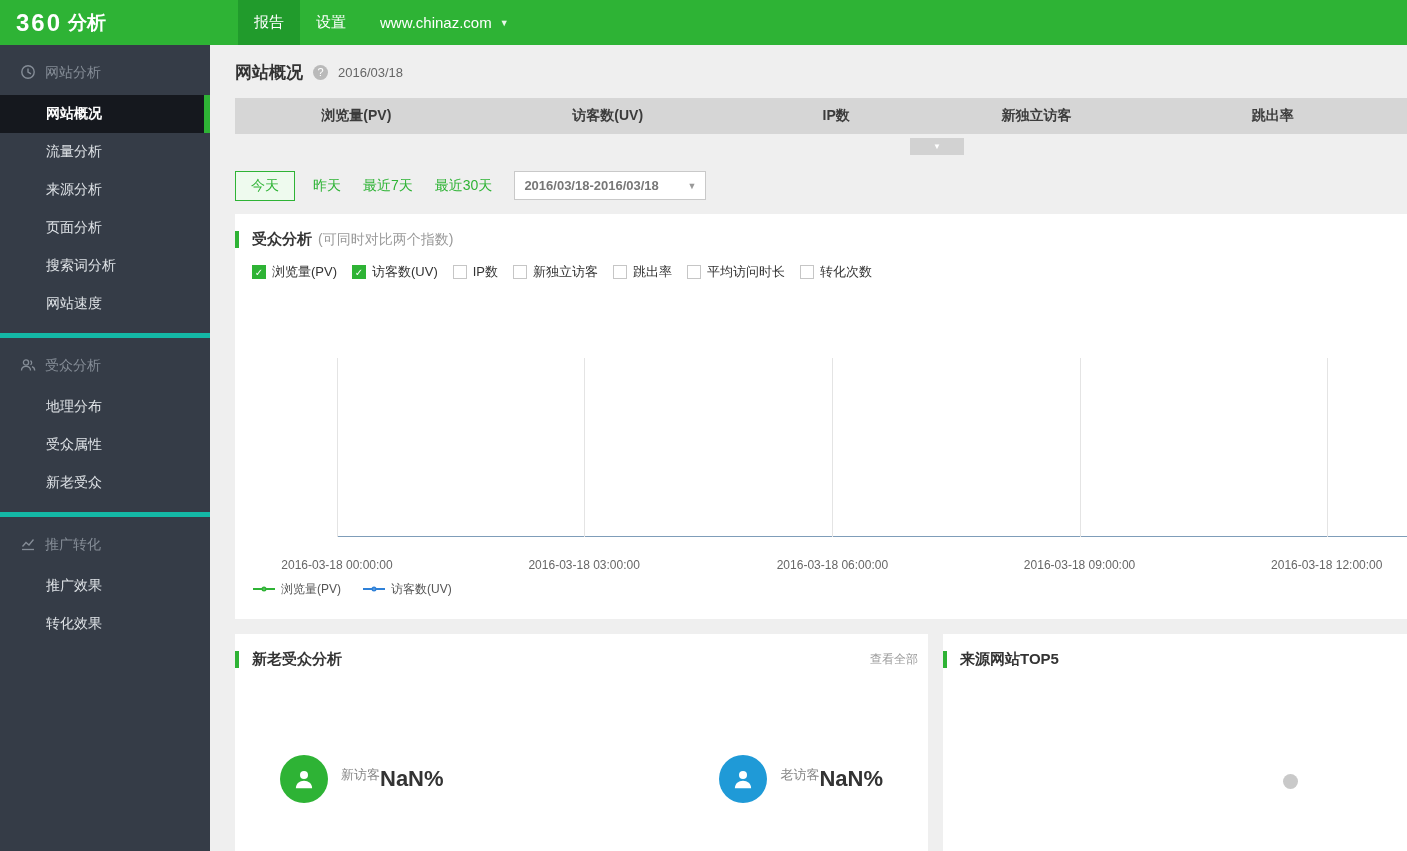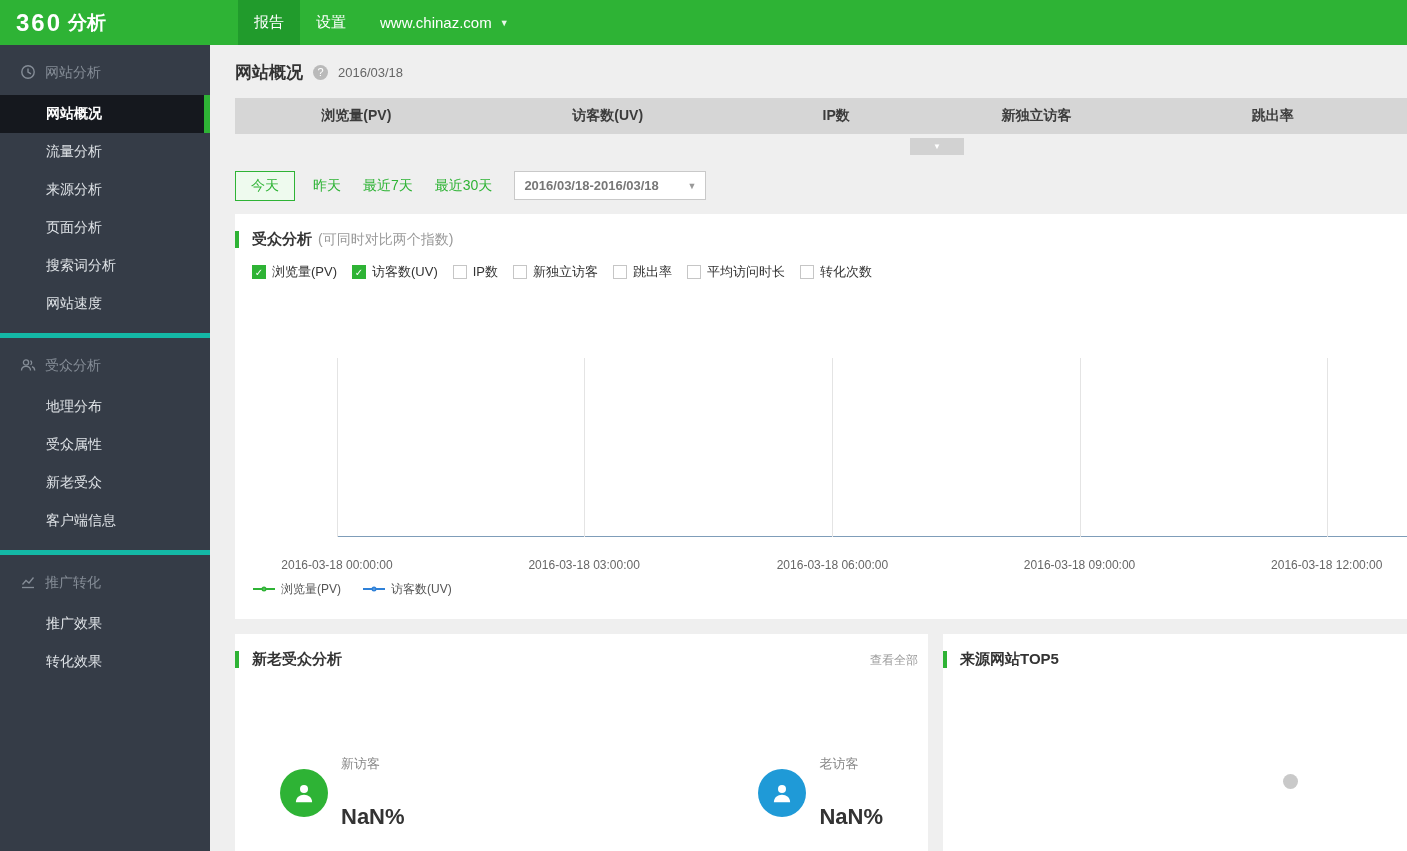--- a/index.html
+++ b/index.html
@@ -68,29 +68,29 @@
   .lmark.green { background:#2eb335; }
   .lmark.blue { background:#2f81d8; }
   .lmark i { position:absolute; left:50%; top:50%; transform:translate(-50%,-50%); width:5px; height:5px; border-radius:50%; background:#fff; border:2px solid #2eb335; }
   .lmark.blue i { border-color:#2f81d8; }
   .legend-label { font-size:12px; color:#555; }
 
   
   .bottom-row { display:flex; margin:15px 0 0 25px; gap:15px; }
   .audience-card { width:693px; height:290px; padding:16px 0 0 0; position:relative; }
   .source-card { width:464px; height:290px; padding:16px 0 0 0; position:relative; }
-  .card-head-flex { display:flex; align-items:flex-end; justify-content:space-between; padding:0 10px 0 17px; position:relative; }
+  .card-head-flex { display:flex; align-items:center; justify-content:space-between; padding:0 10px 0 17px; position:relative; }
   .view-all { font-size:12px; color:#999; cursor:pointer; }
 
   .stats-row { display:flex; justify-content:space-between; padding:0 45px; margin-top:86px; }
   .stat { display:flex; align-items:center; }
   .avatar { width:48px; height:48px; border-radius:50%; display:flex; align-items:center; justify-content:center; margin-right:13px; }
   .avatar.green { background:#2eb335; }
   .avatar.blue { background:#1f9ad7; }
-  .stat-col { display:flex; flex-direction:column;gap:28px; }
+  .stat-col { display:flex; flex-direction:row; }
   .stat-label { font-size:13px; color:#888; margin-bottom:3px; }
   .stat-value { font-size:22px; font-weight:bold; color:#333; }
 
   .placeholder-dot { position:absolute; left:340px; top:140px; width:15px; height:15px; border-radius:50%; background:#c9c9c9; }
 </style>
 </head>
 <body>
 
 <header class="topbar">
   <div class="logo">
@@ -131,21 +131,20 @@
       <svg width="16" height="16" viewBox="0 0 16 16">
           <circle cx="6" cy="5.5" r="2.6" fill="none" stroke="#858d97" stroke-width="1.3"></circle>
           <path d="M1.5 13.5c0-2.6 2-4.2 4.5-4.2s4.5 1.6 4.5 4.2" fill="none" stroke="#858d97" stroke-width="1.3"></path>
           <path d="M10.5 3.6a2.5 2.5 0 0 1 0 4.2 M12 9.6c1.7.5 2.7 1.9 2.7 3.9" fill="none" stroke="#858d97" stroke-width="1.3"></path>
         </svg>
       <span>受众分析</span>
     </div>
     <div class="side-item"><span>地理分布</span></div>
     <div class="side-item"><span>受众属性</span></div>
     <div class="side-item"><span>新老受众</span></div>
-    <div class="side-item"><span>客户端信息</span></div>
   </div>
 
   <div class="side-section">
     <div class="section-head">
       <svg width="16" height="16" viewBox="0 0 16 16">
           <path d="M2 13.5h12" stroke="#858d97" stroke-width="1.3"></path>
           <path d="M2.5 10.5l3.5-4 3 2.5 4.5-5.5" fill="none" stroke="#858d97" stroke-width="1.3"></path>
         </svg>
       <span>推广转化</span>
     </div>

